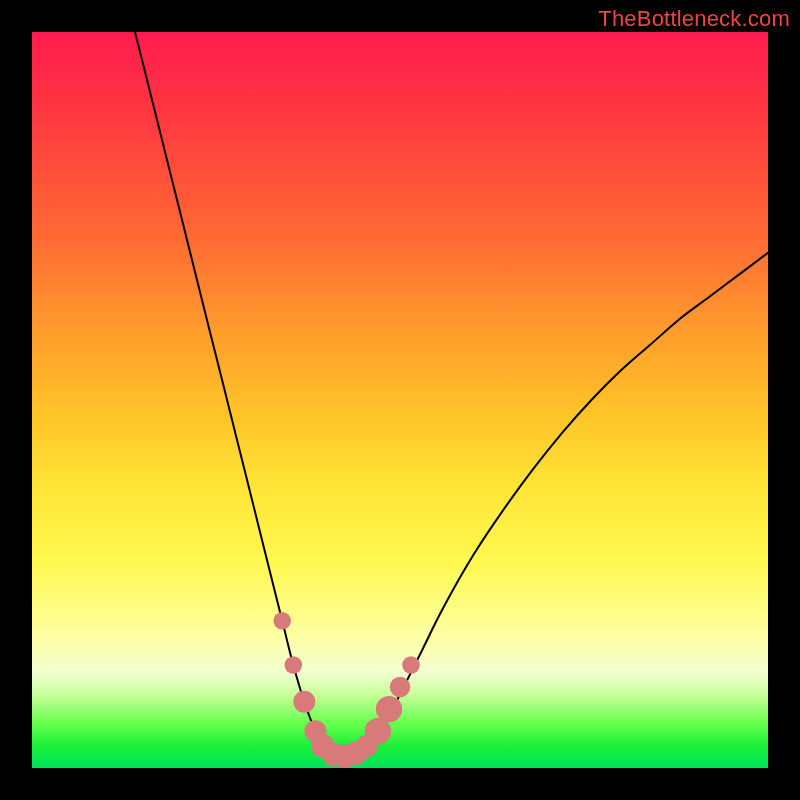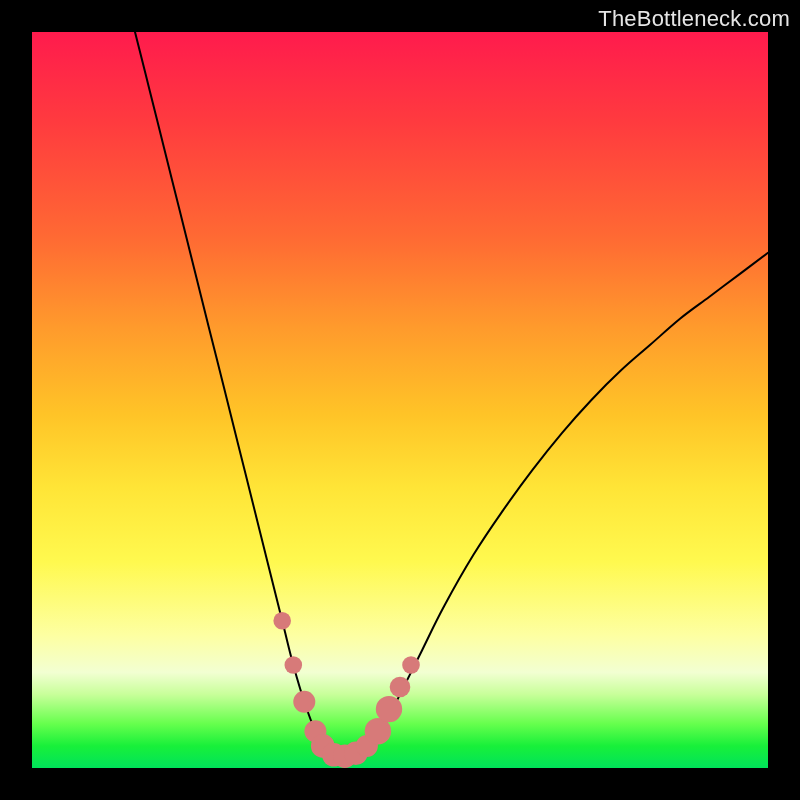--- a/index.html
+++ b/index.html
@@ -40,21 +40,21 @@
       #c8ff9a 90%,
       #66ff4d 94%,
       #18f03a 97%,
       #00e25a 100%
     );
   }
   .credit {
     position: absolute;
     top: 6px;
     right: 10px;
-    color: #e5e5e5;
+    color: #ef4444;
     font-size: 22px;
     font-weight: 500;
     letter-spacing: 0.2px;
   }
   svg.curve {
     position: absolute;
     left: 0;
     top: 0;
     width: 736px;
     height: 736px;

